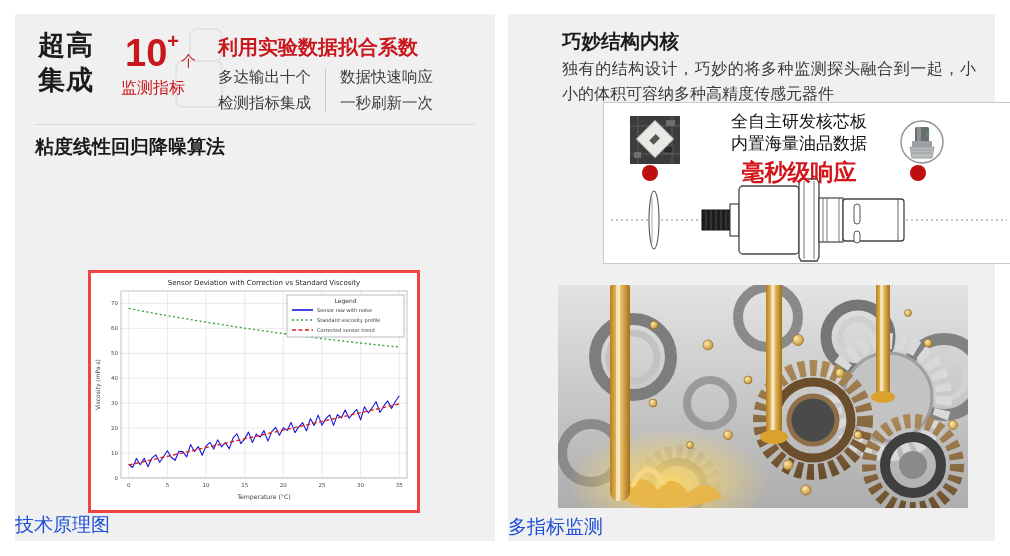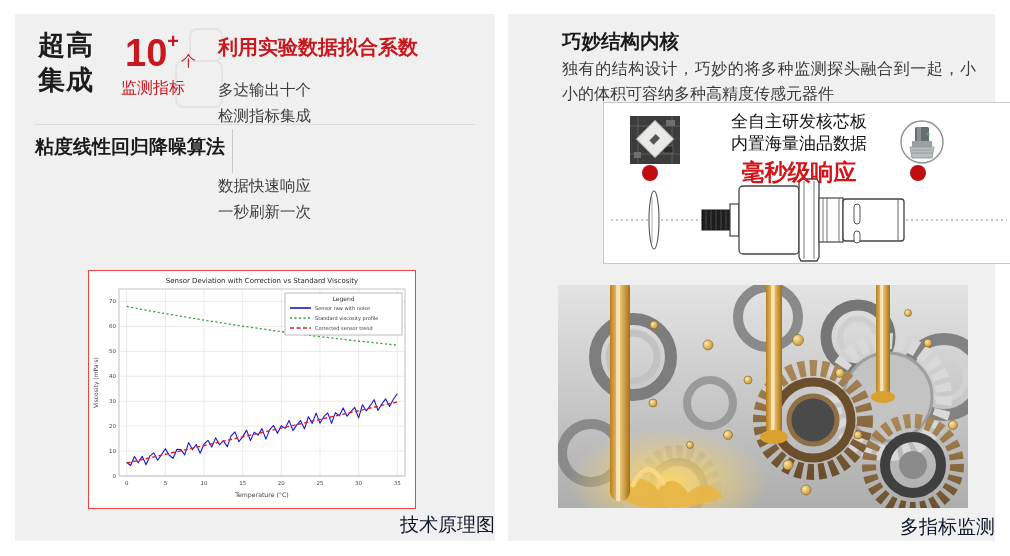--- a/index.html
+++ b/index.html
@@ -14,30 +14,30 @@
   .badge{left:100px;top:14px;width:112px;height:84px;}
   .badge .deco{position:absolute;border:2px solid #e3e3e3;border-radius:8px;background:transparent;}
   .badge .deco1{width:30px;height:30px;left:74px;top:0px;}
   .badge .deco2{width:44px;height:44px;left:60px;top:32px;}
   .badge .numrow{position:absolute;left:10px;top:2px;color:#c8171d;white-space:nowrap;}
   .badge .num{font-size:38px;font-weight:bold;line-height:40px;}
   .badge .plus{font-size:20px;font-weight:bold;vertical-align:18px;}
   .badge .unit{font-size:15px;margin-left:2px;}
   .badge .lbl{position:absolute;left:6px;top:50px;font-size:16px;color:#c8171d;}
   .headline{left:203px;top:20px;font-size:20px;font-weight:bold;color:#c8171d;white-space:nowrap;}
-  .features{left:203px;top:63px;display:flex;flex-direction:column;}
+  .features{left:203px;top:50px;display:flex;align-items:center;}
   .feat{font-size:15.5px;color:#3d3d3d;line-height:26px;white-space:nowrap;}
   .vdiv{width:1px;height:44px;background:#c9c9c9;margin:0 14px;}
   .hdiv{left:20px;top:110px;width:440px;height:1px;background:#dcdcdc;}
 
   
   .algo-title{left:20px;top:120px;font-size:19px;font-weight:bold;color:#1a1a1a;}
   .algo-body{left:20px;top:148px;width:438px;font-size:17px;line-height:31px;color:#262626;text-align:justify;}
-  .chart-box{left:73px;top:256px;width:326px;height:237px;background:#ffffff;border:1px solid #ef4444;}
-  .caption{left:0;width:100%;text-align:right;font-size:19px;color:#0f172a;}
+  .chart-box{left:73px;top:256px;width:326px;height:237px;background:#ffffff;border:3px solid #ef4444;}
+  .caption{left:0;width:100%;text-align:left;font-size:19px;color:#1d4ed8;}
   #left-caption{top:498px;}
   #right-caption{top:500px;}
 
   
   .r-title{left:54px;top:14px;font-size:19.5px;font-weight:bold;color:#1a1a1a;}
   .r-body{left:54px;top:42px;width:414px;font-size:16px;line-height:25px;color:#3a3a3a;text-align:justify;}
   .diagram-box{left:50px;top:88px;width:410px;height:160px;background:#ffffff;border:1px solid #c9c9c9;margin-left:45px;}
   .diagram-svg{position:absolute;left:0;top:0;}
   .chip-img{left:26px;top:13px;}
   .probe-img{left:294px;top:16px;}

